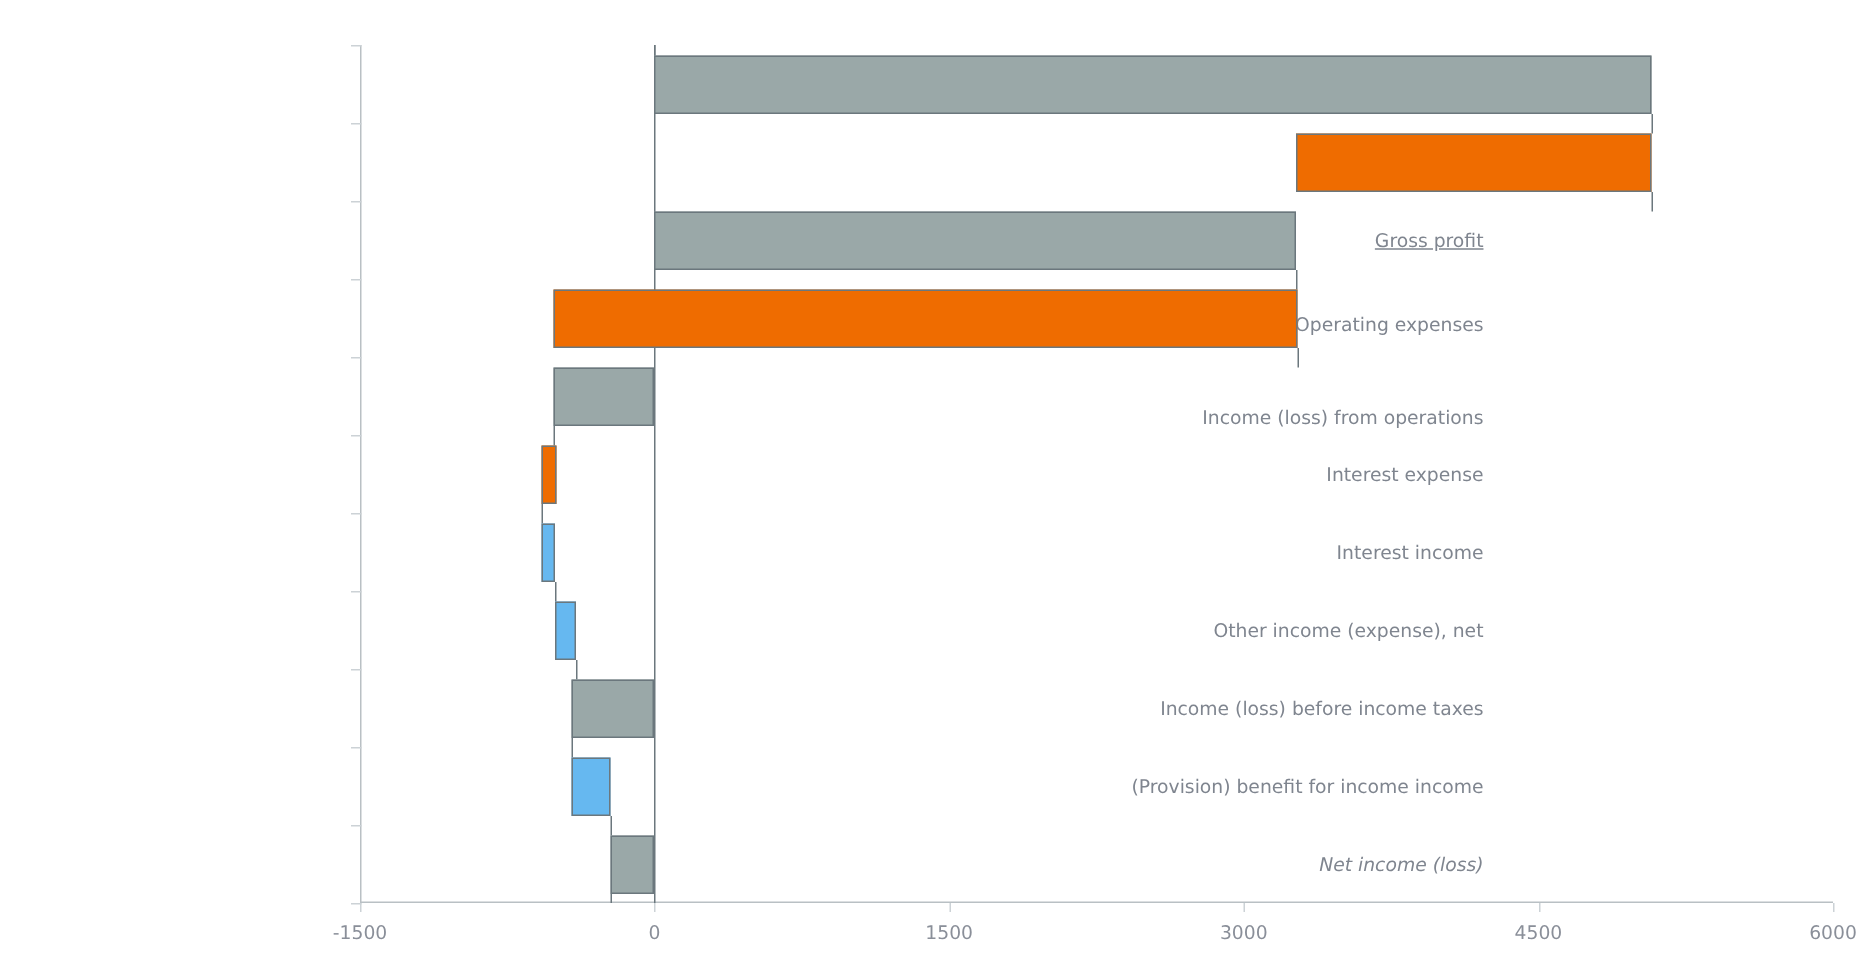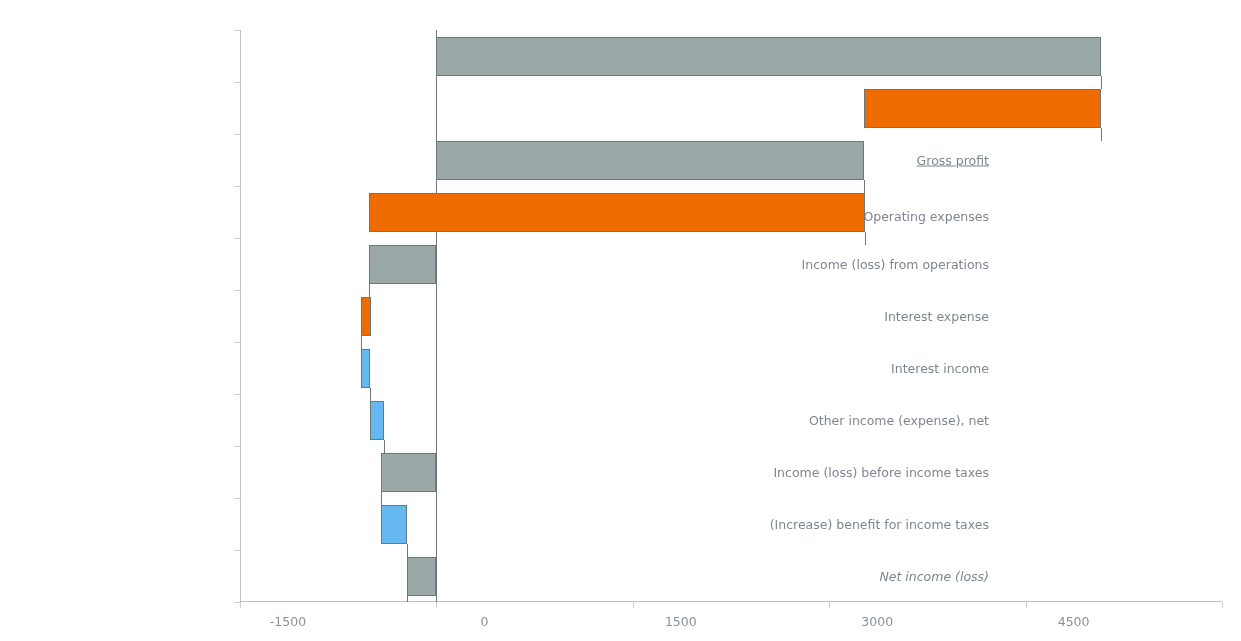--- a/index.html
+++ b/index.html
@@ -86,21 +86,20 @@
     height: 6px;
     background: #ccd2d6;
   }
   .x-tick-label {
     position: absolute;
     bottom: -27px;
     font-size: 12.5px;
     color: #8a8f99;
     transform: translateX(-50%);
     white-space: nowrap;
-    margin-left: 48px;
   }
 
   
   .cat-label {
     position: absolute;
     right: 252px;
     font-size: 12.5px;
     color: #7f858f;
     text-align: right;
     white-space: nowrap;
@@ -132,26 +131,26 @@
 <body>
 
 <div id="chart-root">
 
 
   <div id="category-labels">
       <div class="cat-label" style="top: 56px;">Revenue</div>
       <div class="cat-label" style="top: 108px;">Cost of revenue</div>
       <div class="cat-label" style="top: 160px; text-decoration: underline;">Gross profit</div>
       <div class="cat-label" style="top: 216px;">Operating expenses</div>
-      <div class="cat-label" style="top: 264px;">Income (loss) from operations</div>
+      <div class="cat-label" style="top: 278px;">Income (loss) from operations</div>
       <div class="cat-label" style="top: 316px;">Interest expense</div>
       <div class="cat-label" style="top: 368px;">Interest income</div>
       <div class="cat-label" style="top: 420px;">Other income (expense), net</div>
       <div class="cat-label" style="top: 472px;">Income (loss) before income taxes</div>
-      <div class="cat-label" style="top: 524px;">(Increase) benefit for income taxes</div>
+      <div class="cat-label" style="top: 524px;">(Provision) benefit for income income</div>
       <div class="cat-label" style="top: 576px; font-style: italic;">Net income (loss)</div>
     </div>
 
   <div id="plot-area">
     <div class="axis-line" id="y-axis-line"></div>
     <div class="axis-line" id="x-axis-line"></div>
     <div id="y-ticks">
         <div class="y-tick" style="top: 0px;"></div>
         <div class="y-tick" style="top: 52px;"></div>
         <div class="y-tick" style="top: 104px;"></div>

